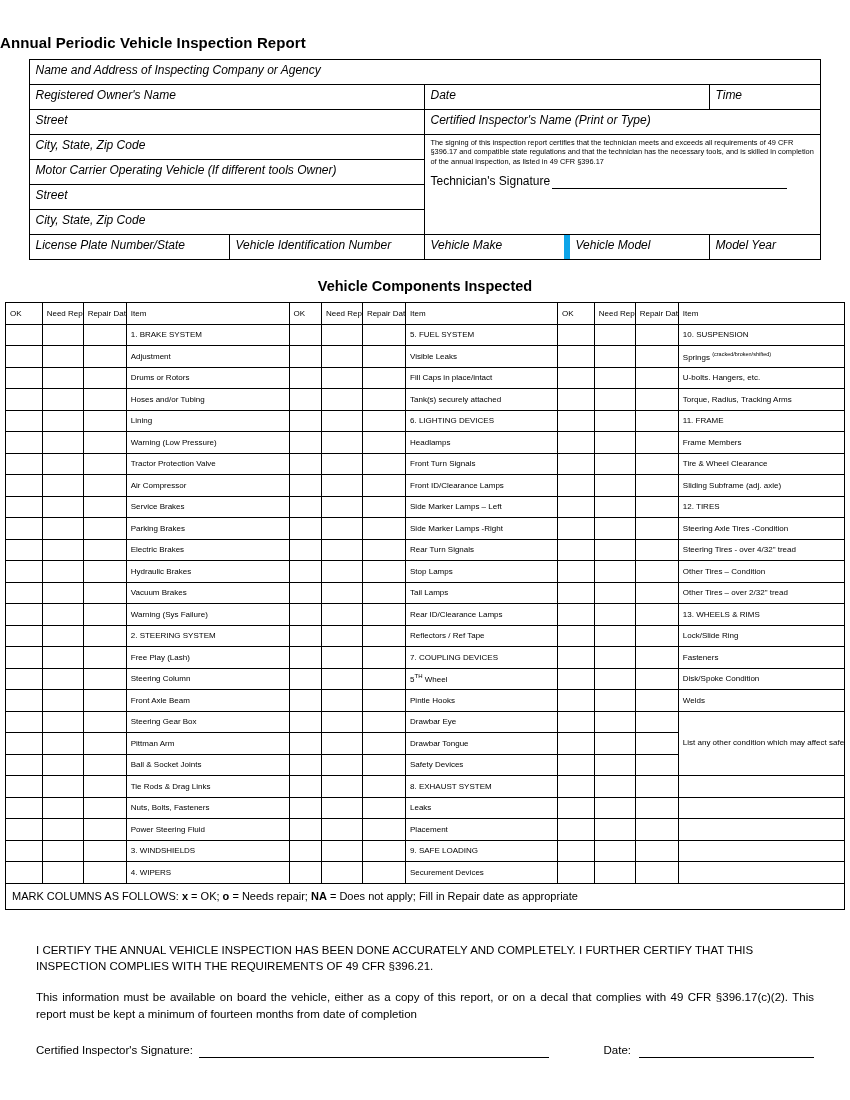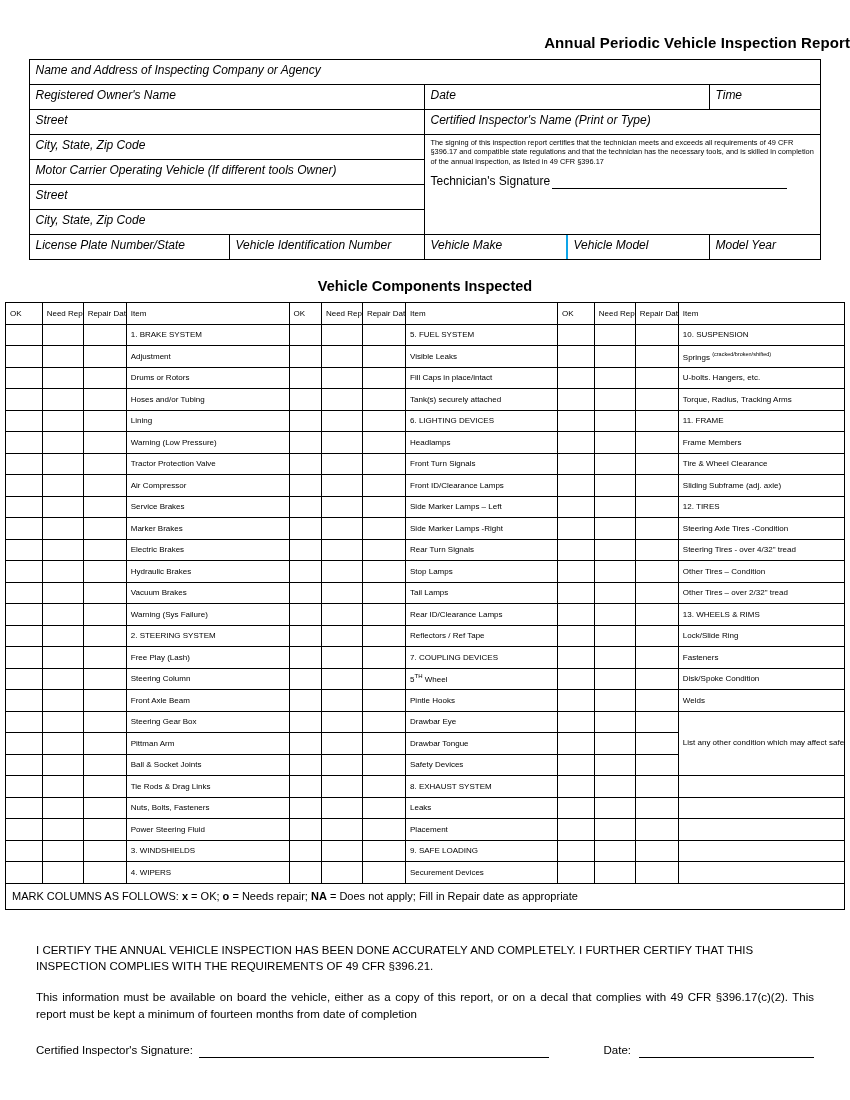--- a/index.html
+++ b/index.html
@@ -16,21 +16,21 @@
     overflow: hidden;
   }
   .page {
     position: absolute;
     left: 0; top: 0;
     width: 850px;
     height: 1100px;
     padding: 0;
   }
   .title {
-    text-align: right;
+    text-align: left;
     font-size: 15px;
     font-weight: bold;
     margin: 34px 0 8px 0;
     letter-spacing: 0.1px;
   }
 
   
   .hdr-table {
     border-collapse: collapse;
     width: 790px;
@@ -235,21 +235,21 @@
         <td class="h-tall">
           <span class="cap">License Plate Number/State</span>
         </td>
         <td class="h-tall">
           <span class="cap">Vehicle Identification Number</span>
         </td>
         <td class="h-tall" style="padding:0">
           <table style="border-collapse:collapse;width:100%;table-layout:fixed">
             <tbody>
                 <tr>
-              <td style="border:none;border-right:2px solid #0ea5e9;padding:3px 5px;font-size:7.4px;vertical-align:top;width:50%">
+              <td style="border:none;border-right:6px solid #0ea5e9;padding:3px 5px;font-size:7.4px;vertical-align:top;width:50%">
                 <span class="cap">Vehicle Make</span>
               </td>
               <td style="border:none;padding:3px 5px;font-size:7.4px;vertical-align:top;width:50%">
                 <span class="cap">Vehicle Model</span>
               </td>
             </tr>
           </tbody>
             </table>
         </td>
         <td class="h-tall">
@@ -417,21 +417,21 @@
           <td>Side Marker Lamps – Left</td>
           <td>&nbsp;</td>
           <td>&nbsp;</td>
           <td>&nbsp;</td>
           <td class="sec">12. TIRES</td>
         </tr>
         <tr>
           <td>&nbsp;</td>
           <td>&nbsp;</td>
           <td>&nbsp;</td>
-          <td>Marker Brakes</td>
+          <td>Parking Brakes</td>
           <td>&nbsp;</td>
           <td>&nbsp;</td>
           <td>&nbsp;</td>
           <td>Side Marker Lamps -Right</td>
           <td>&nbsp;</td>
           <td>&nbsp;</td>
           <td>&nbsp;</td>
           <td>Steering Axle Tires -Condition</td>
         </tr>
         <tr>

